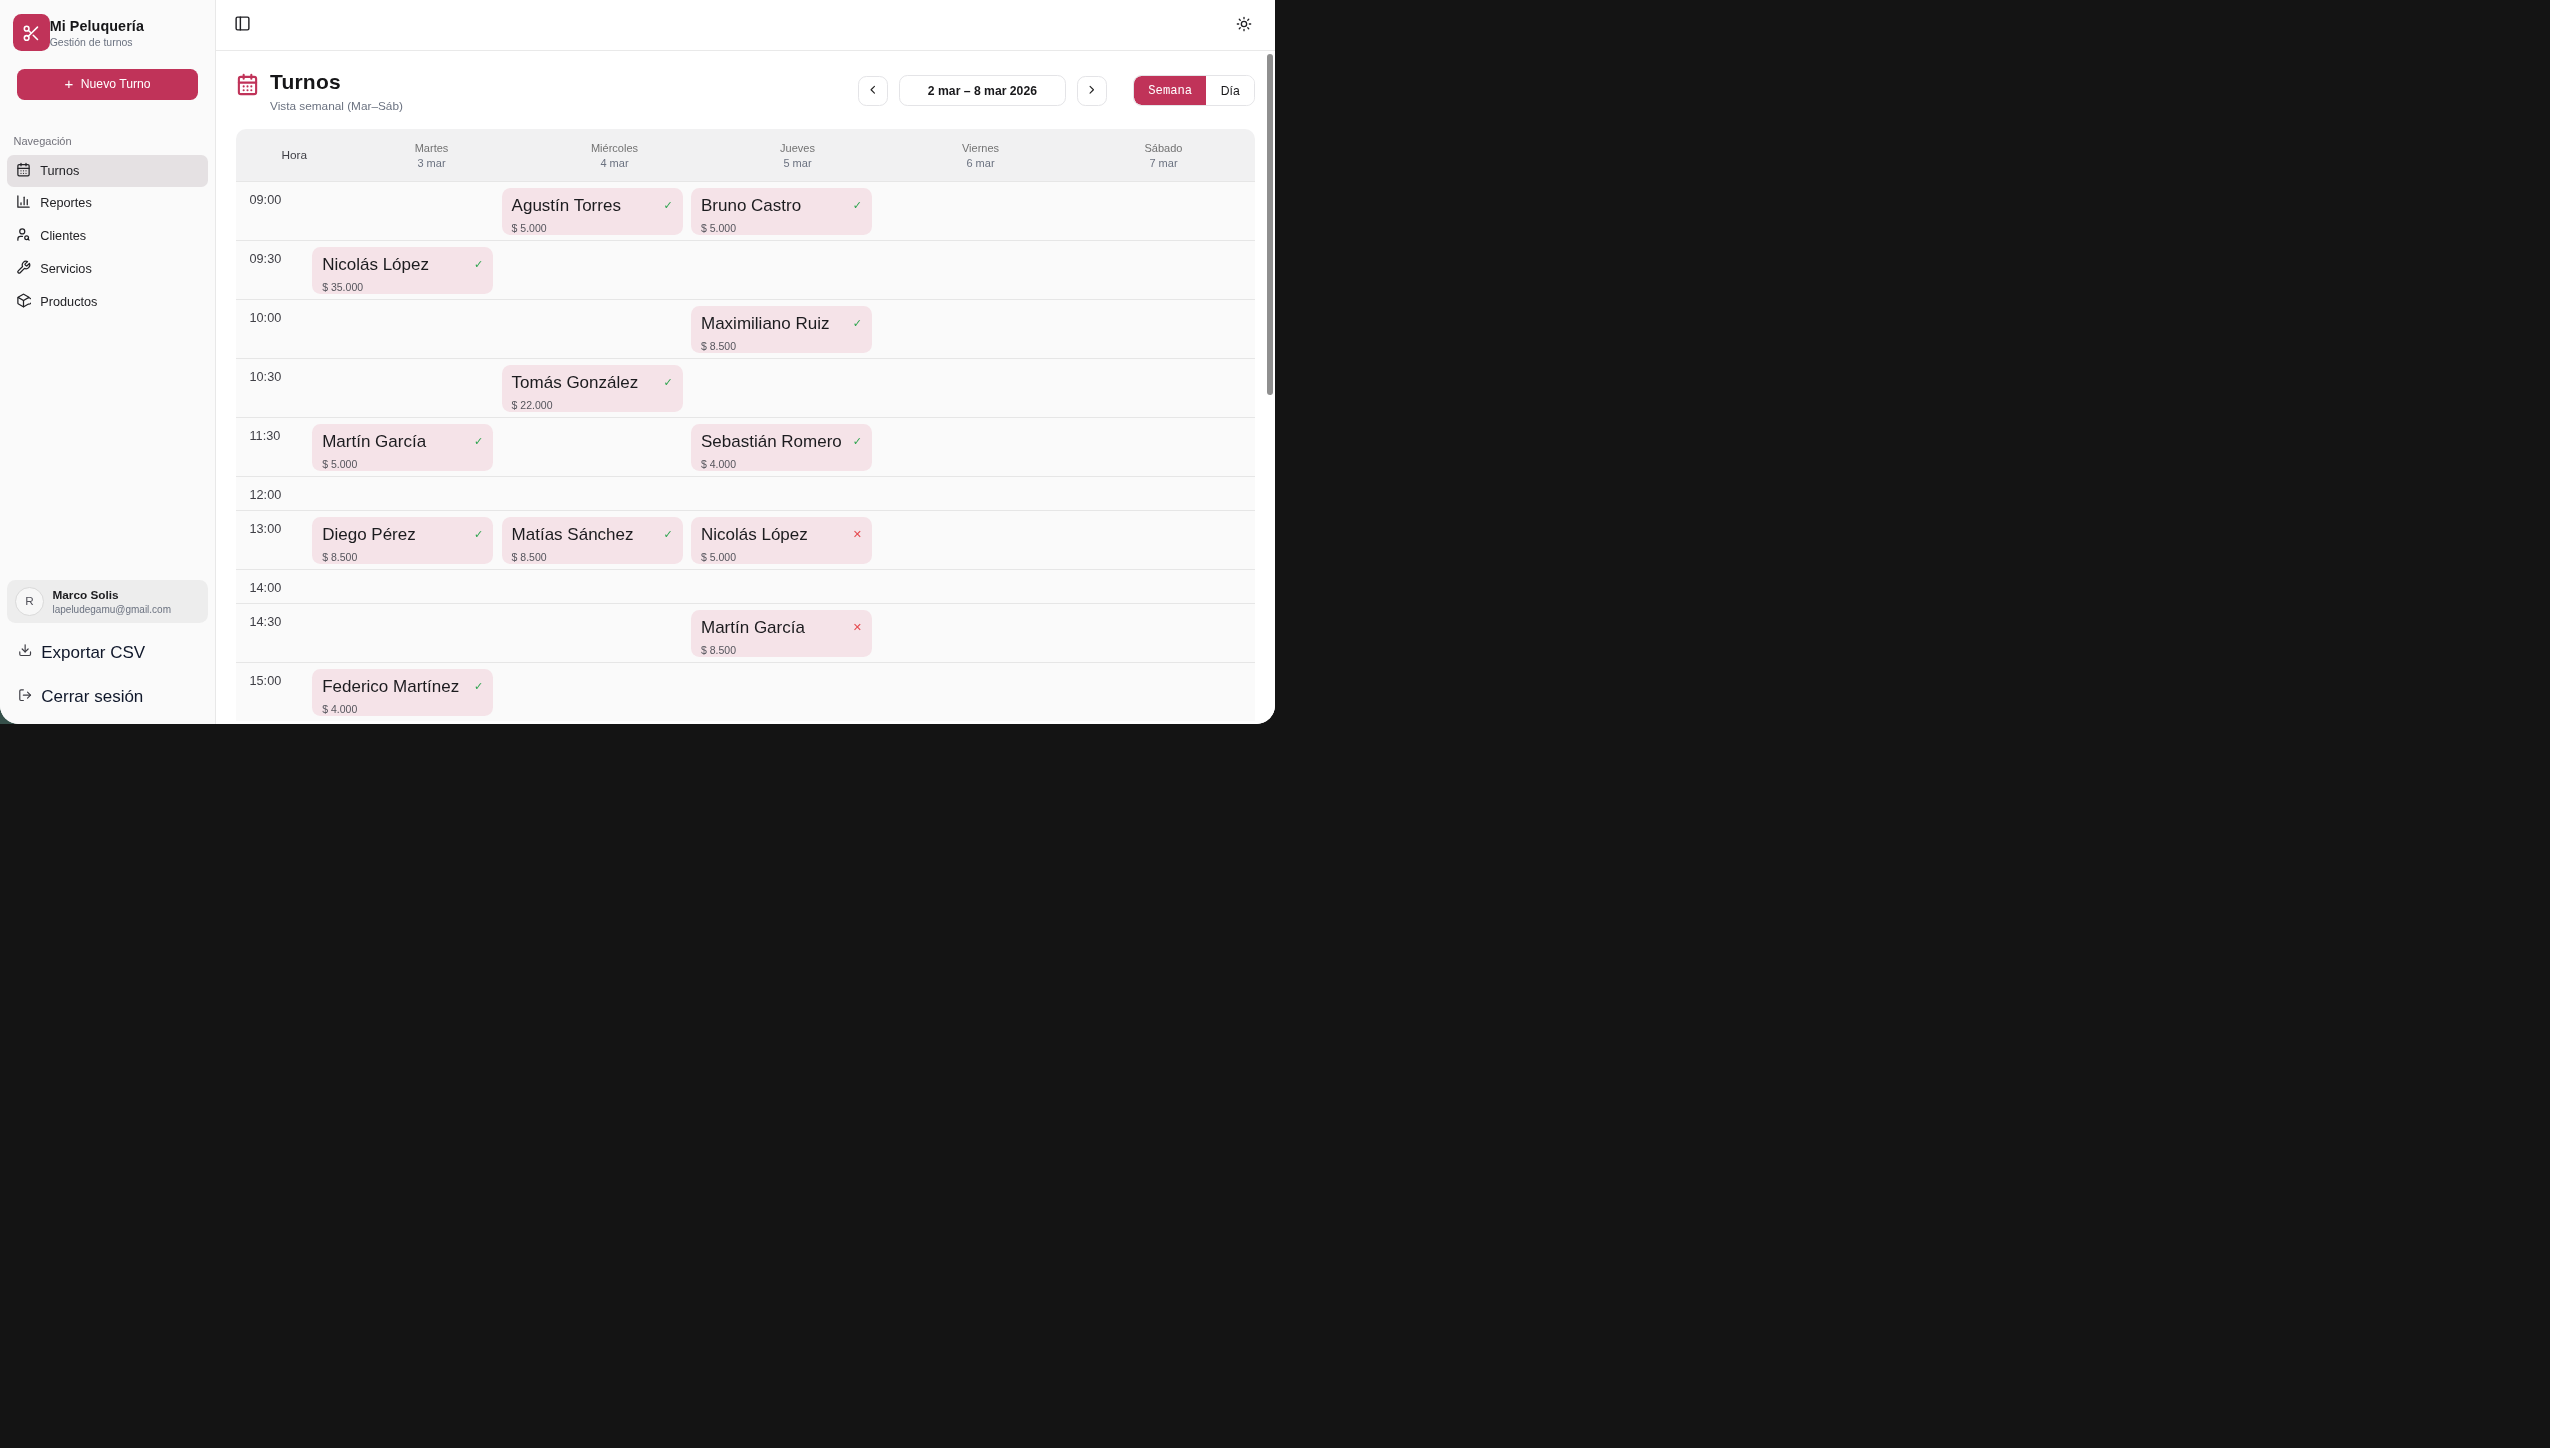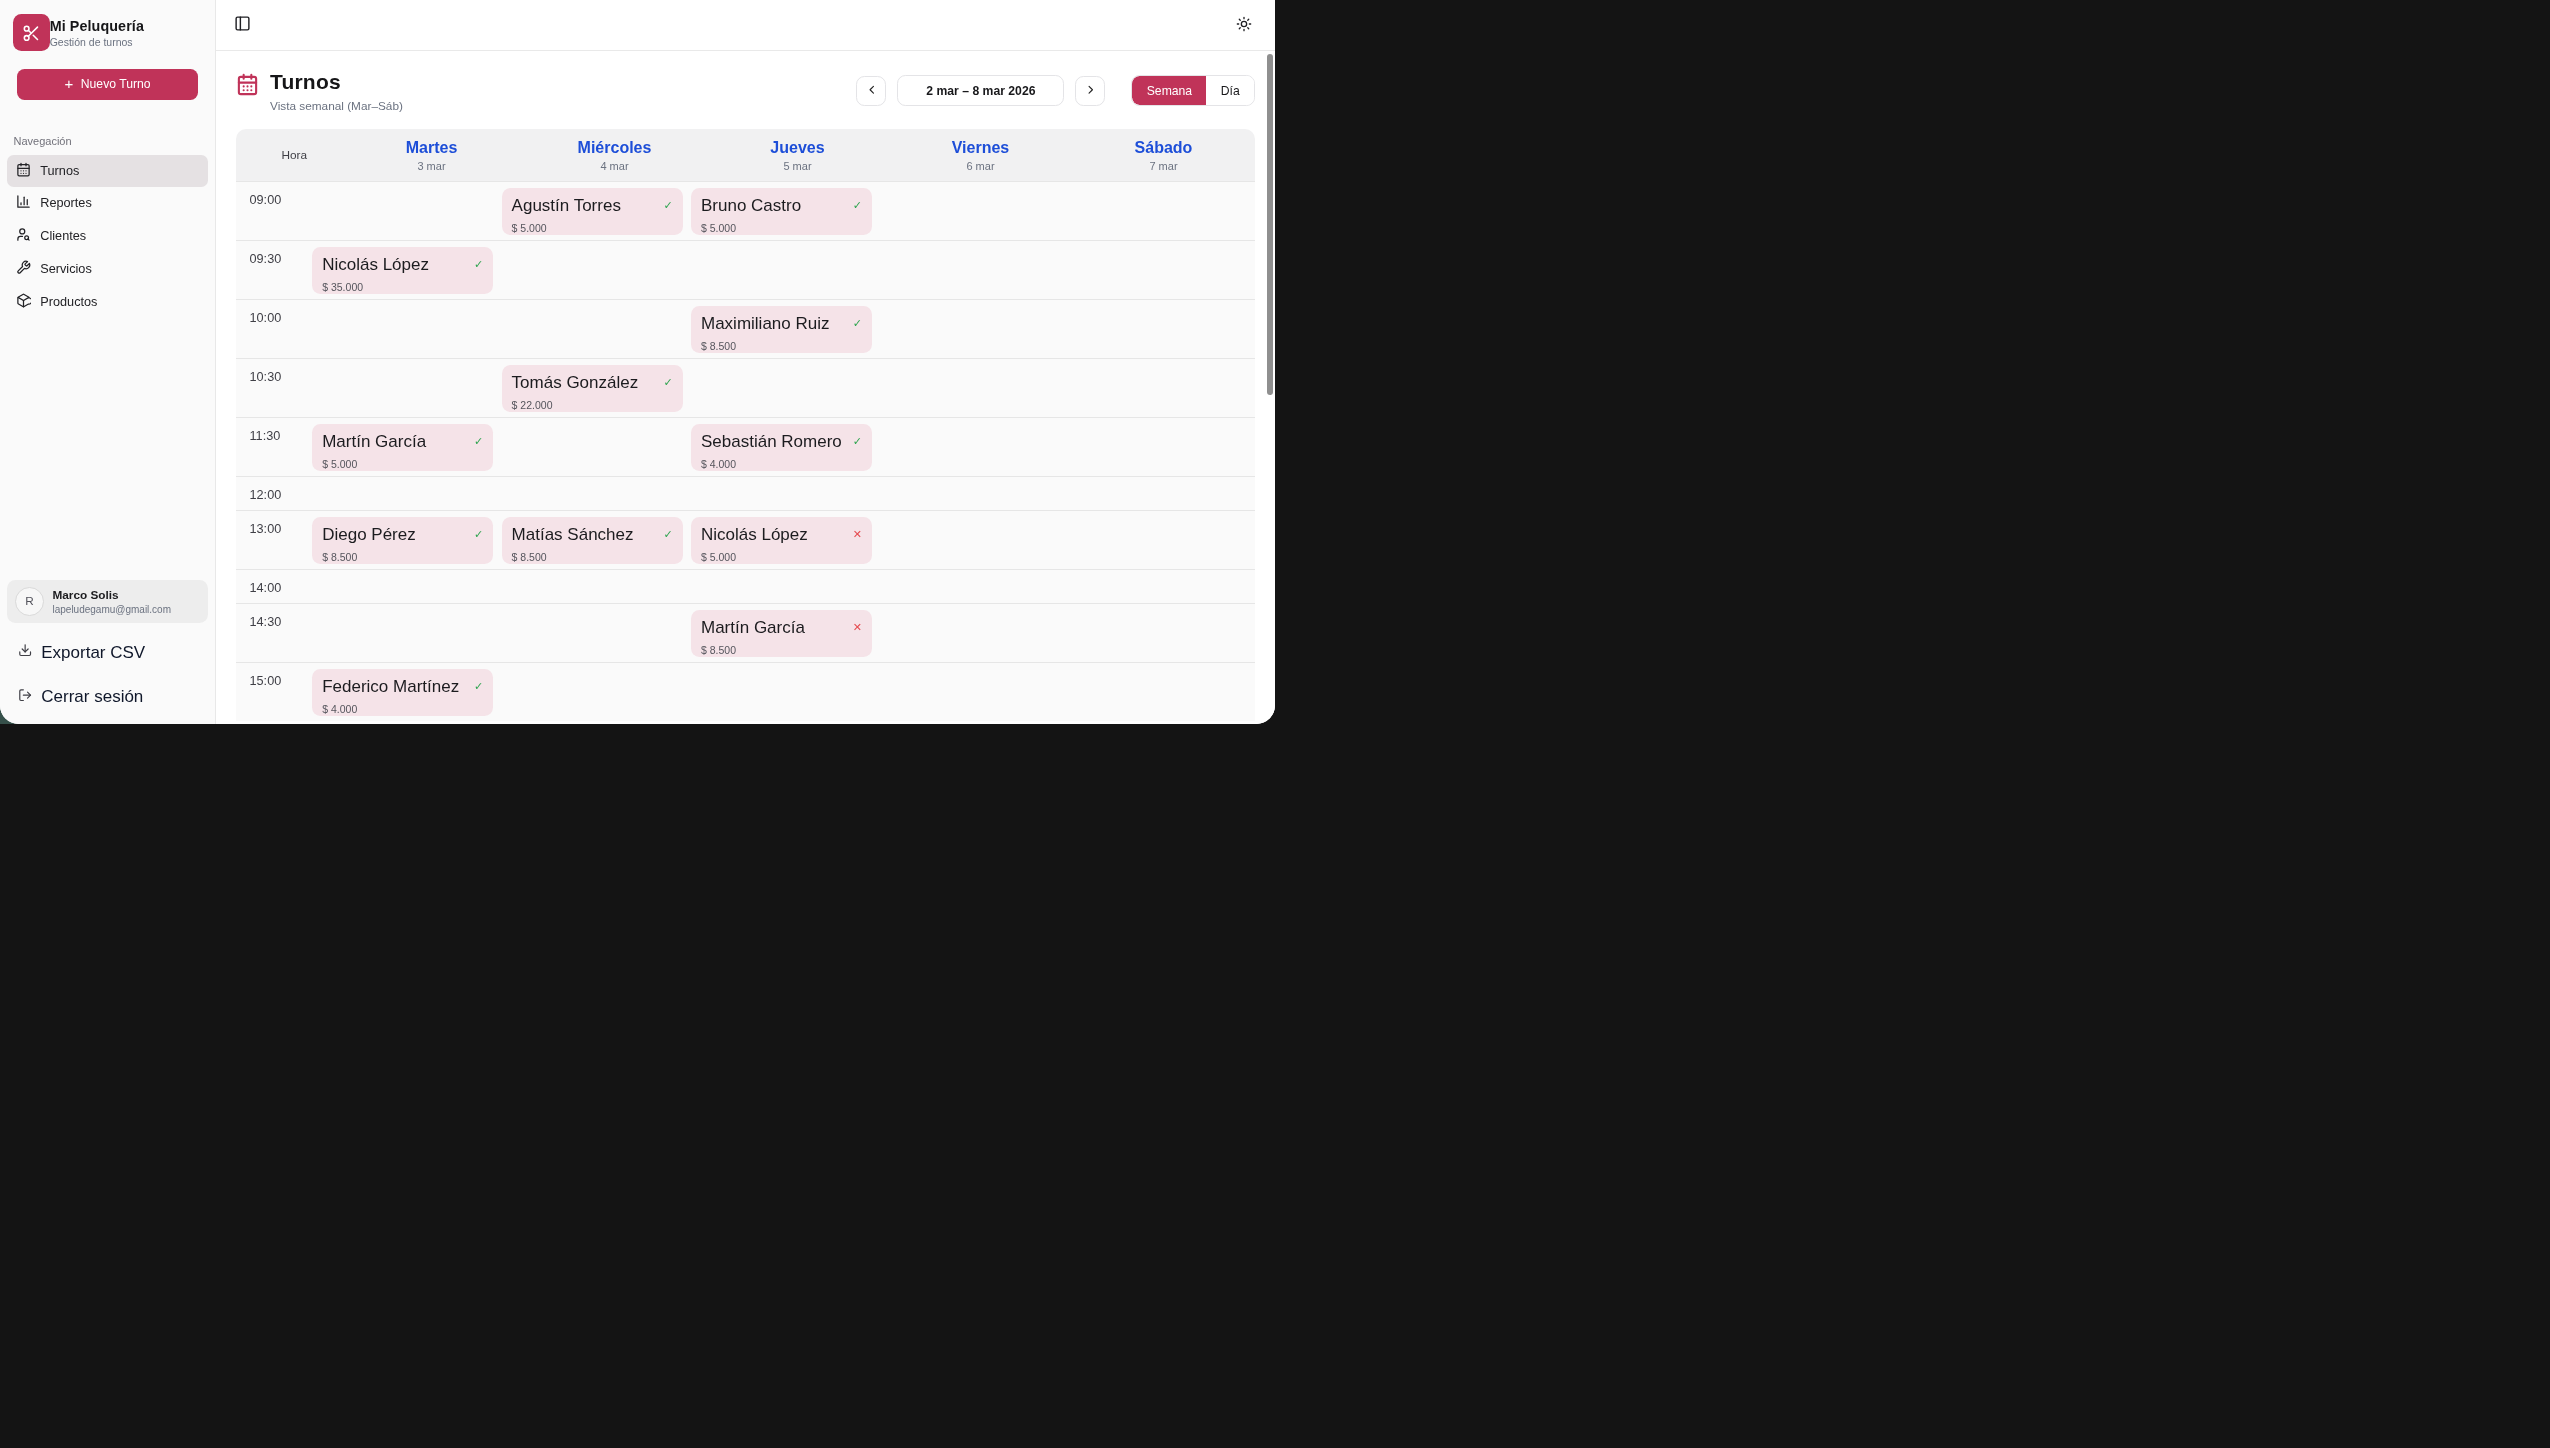--- a/index.html
+++ b/index.html
@@ -91,30 +91,30 @@
     height:31px;border:0.8px solid #e4e4e7;border-radius:8.4px;background:#fff;
     display:flex;align-items:center;padding:9px 28px;font-size:12.2px;font-weight:600;color:#18181b;
     cursor:pointer;font-family:inherit;
   }
   .seg{
     display:flex;height:31px;border:0.8px solid #e4e4e7;border-radius:8.4px;overflow:hidden;margin-left:15px;
   }
   .seg-btn{
     border:none;background:#fff;padding:0 14.3px;font-size:12.2px;color:#18181b;cursor:pointer;font-family:inherit;
   }
-  .seg-btn.active{background:var(--accent);color:#fff;font-weight:500;border-radius:7.6px 0 0 7.6px;}
+  .seg-btn.active{background:var(--accent);color:#fff;font-weight:500;border-radius:7.6px 0 0 7.6px;font-family:Liberation Mono, monospace;}
   
   .cal{margin-top:16px;border-radius:10px 10px 0 0;overflow:hidden;}
   .cal-header{
     display:flex;background:#f1f1f2;height:52px;align-items:center;
   }
   .time-col{width:72px;min-width:72px;padding-left:13.5px;}
   .cal-header .time-col{font-size:11.8px;color:#3f3f46;margin-left:32px;}
   .day-col{flex:1;text-align:center;}
-  .day-name{font-size:16px;font-weight:700;color:#1d4ed8;}
+  .day-name{font-size:11px;font-weight:400;color:#737373;}
   .day-date{font-size:11px;color:var(--muted);margin-top:3.4px;}
   .cal-row{
     display:flex;background:#fafafa;border-top:0.8px solid var(--border);height:59px;
   }
   .cal-row.empty{height:34px;}
   .cal-row .time-col{font-size:12.7px;font-weight:500;color:#3f3f46;padding-top:11px;}
   .day-cell{flex:1;padding:5.9px 4.2px;}
   .appt{
     background:var(--card-pink);border-radius:8.4px;height:100%;padding:7.6px 10px 0 10px;cursor:pointer;
   }

